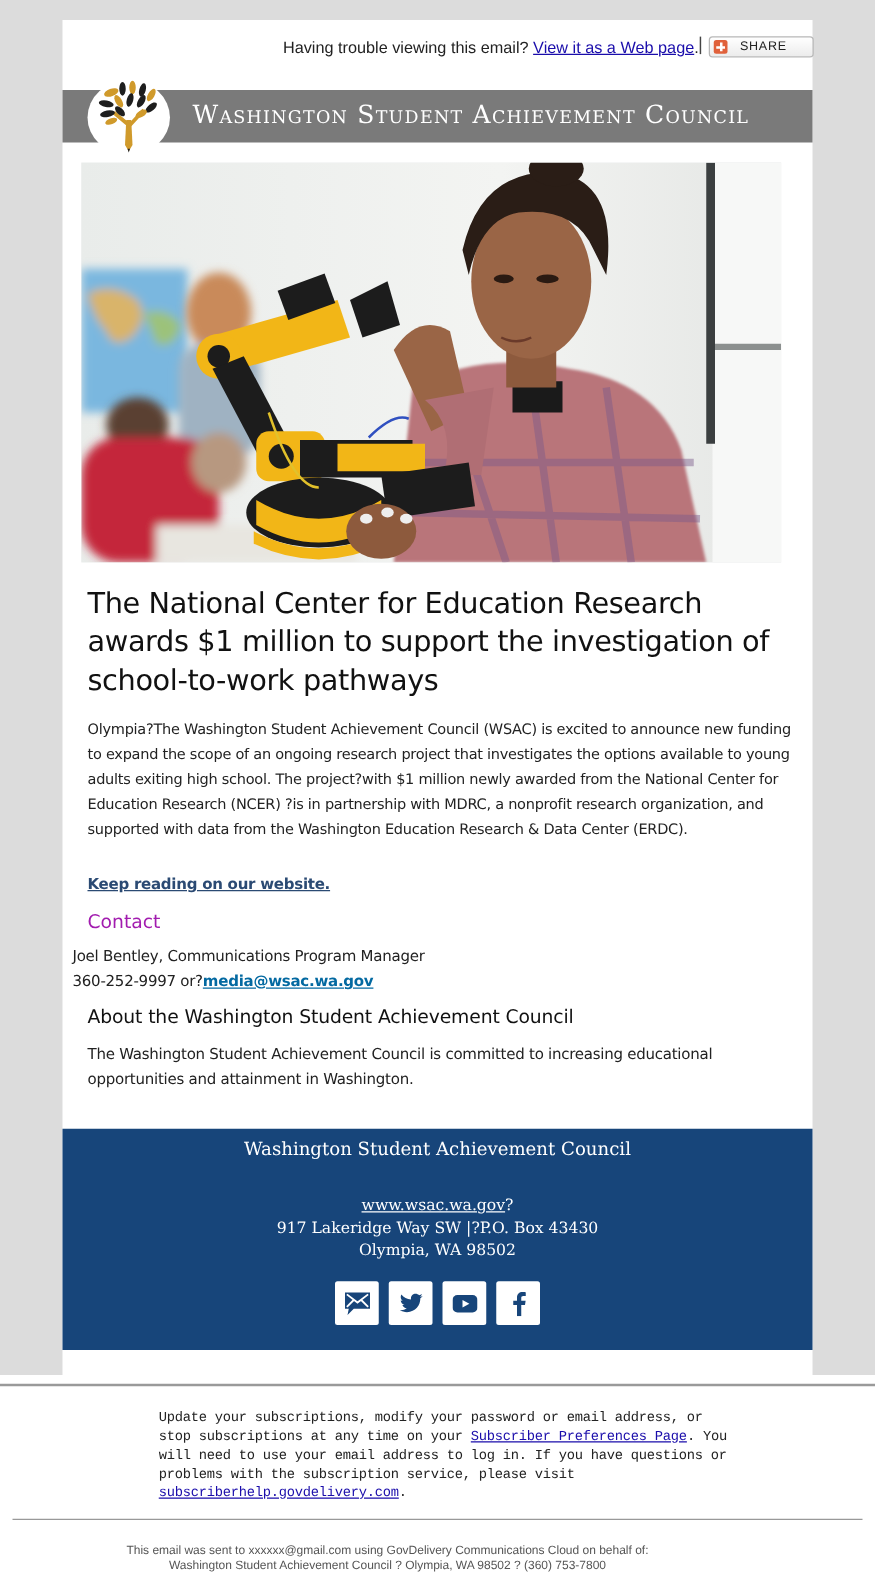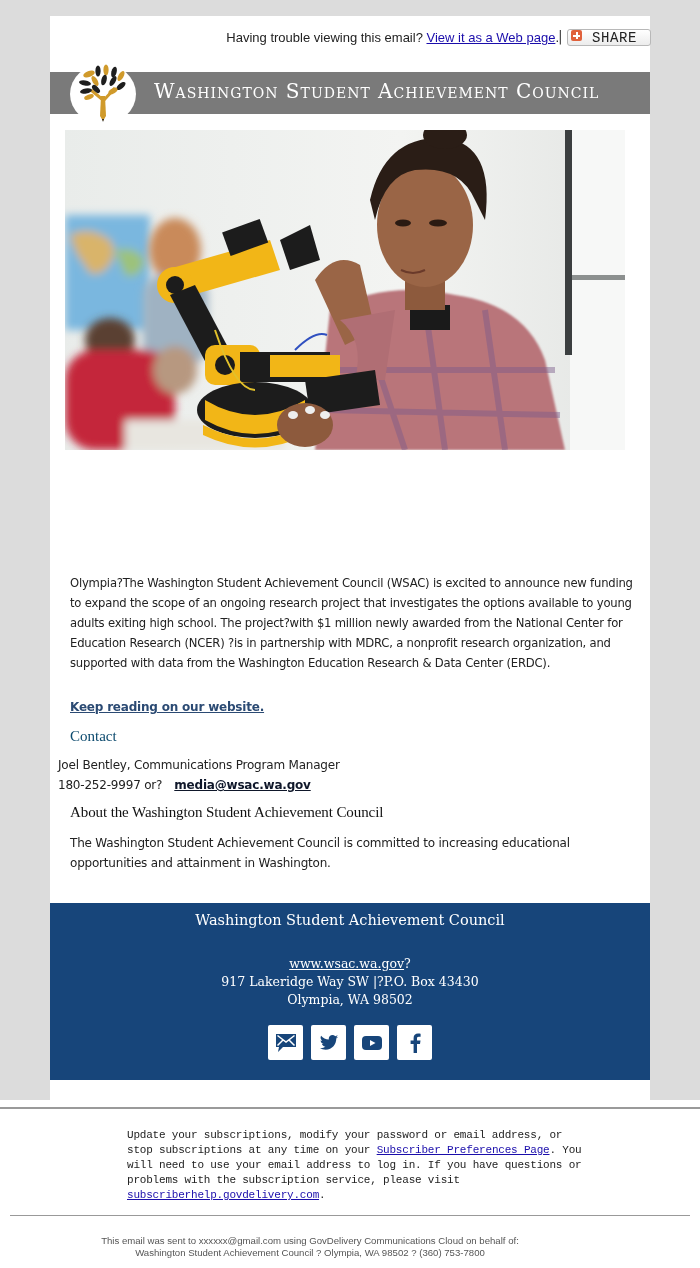--- a/index.html
+++ b/index.html
@@ -4,44 +4,44 @@
 <style>
   html, body { margin:0; padding:0; }
   body { width:700px; height:1268px; background:#ffffff; font-family:"DejaVu Sans", sans-serif; position:relative; overflow:hidden; }
   .outer-bg { position:absolute; left:0; top:0; width:700px; height:1100px; background:#dcdcdc; }
   .container { position:absolute; left:50px; top:16px; width:600px; height:1255px; background:#ffffff; }
 
   
   .topbar { position:absolute; left:0; top:12px; width:600px; height:22px; font-size:12.5px; color:#222; }
   .topbar .trouble { position:absolute; right:91px; top:2px; white-space:nowrap; font-family:"Liberation Sans", sans-serif; font-size:13px; }
   .topbar a { color:#1a0dab; text-decoration:underline; }
-  .sharebtn { position:absolute; left:517px; top:1px; width:82px; height:15px; border:1px solid #b8b8b8; border-radius:3px; background:linear-gradient(#ffffff,#ececec); font-family:Liberation Mono, monospace; font-size:14px; color:#222; letter-spacing:0.6px; display:flex; }
+  .sharebtn { position:absolute; left:517px; top:1px; width:82px; height:15px; border:1px solid #b8b8b8; border-radius:3px; background:linear-gradient(#ffffff,#ececec); font-family:Liberation Sans, sans-serif; font-size:10px; color:#222; letter-spacing:0.6px; display:flex; align-items:center; }
   .sharebtn .plus { width:11px; height:11px; background:#e0613b; border-radius:2px; margin-left:3px; margin-right:10px; position:relative; }
   .sharebtn .plus:before, .sharebtn .plus:after { content:""; position:absolute; background:#fff; }
   .sharebtn .plus:before { left:2px; top:4.5px; width:7px; height:2px; }
   .sharebtn .plus:after { left:4.5px; top:2px; width:2px; height:7px; }
   .sep { position:absolute; left:508px; top:0px; color:#444; font-size:14px; }
 
   
   .banner { position:absolute; left:0; top:56px; width:600px; height:42px; background:#7a7a7a; }
   .banner .title { position:absolute; left:104px; top:7px; color:#ffffff; font-family:"DejaVu Serif", serif; font-size:20px; letter-spacing:1px; font-variant:small-caps; white-space:nowrap; }
   .logo-circle { position:absolute; left:20px; top:48px; width:66px; height:60px; background:#ffffff; border-radius:50%; }
   .logo-circle svg { position:absolute; left:7px; top:0px; }
 
   
   .hero { position:absolute; left:15px; top:114px; width:560px; height:320px; overflow:hidden; background:#eef0ef; }
 
   
   .headline { position:absolute; left:20px; top:452px; width:560px; font-family:"DejaVu Sans", sans-serif; font-size:23px; line-height:31px; color:#111; letter-spacing:-0.3px; margin:0; font-weight:normal; }
   .body-text { position:absolute; left:20px; top:557px; width:566px; font-family:"DejaVu Sans", sans-serif; font-size:11.6px; line-height:20px; color:#222; margin:0; letter-spacing:-0.2px; }
   .keep { position:absolute; left:20px; top:684px; font-size:12px; font-weight:bold; color:#2b4a73; text-decoration:underline; font-family:"DejaVu Sans", sans-serif; letter-spacing:-0.2px; }
-  .h-contact { position:absolute; left:20px; top:712px; font-size:15px; color:#0c4a6e; margin:0; font-weight:normal;font-family:Liberation Serif, serif; }
+  .h-contact { position:absolute; left:20px; top:712px; font-size:15px; color:#a21caf; margin:0; font-weight:normal; }
   .contact-line { position:absolute; left:8px; font-size:12px; color:#222; letter-spacing:-0.2px; }
-  .contact-line a { color:#0f172a; font-weight:bold; text-decoration:underline;margin-left:12px; }
-  .h-about { position:absolute; left:20px; top:788px; font-size:15px; color:#111; margin:0; font-weight:normal; letter-spacing:-0.1px;font-family:Liberation Serif, serif; }
+  .contact-line a { color:#0369a1; font-weight:bold; text-decoration:underline; }
+  .h-about { position:absolute; left:20px; top:788px; font-size:15px; color:#111; margin:0; font-weight:normal; letter-spacing:-0.1px; }
   .about-text { position:absolute; left:20px; top:817px; width:540px; font-size:12px; line-height:20px; color:#222; margin:0; letter-spacing:-0.2px; }
 
   
   .footer { position:absolute; left:0; top:887px; width:600px; height:177px; background:#17457a; color:#ffffff; text-align:center; font-family:"DejaVu Serif", serif; }
   .footer .org { position:absolute; left:0; right:0; top:9px; font-size:14.5px; }
   .footer .addr { position:absolute; left:0; right:0; top:52px; font-size:12.5px; line-height:18px; }
   .footer .addr a { color:#ffffff; text-decoration:underline; }
   .social { position:absolute; left:218px; top:122px; display:flex; gap:8px; }
   .social .sq { width:35px; height:35px; background:#ffffff; border-radius:2px; display:flex; align-items:center; justify-content:center; }
 
@@ -165,26 +165,27 @@
         <path d="M230 220 Q250 200 262 205" stroke="#3050c0" stroke-width="2" fill="none"></path>
       </g>
 
       <ellipse cx="240" cy="295" rx="28" ry="22" fill="#8d5a3d"></ellipse>
       <ellipse cx="228" cy="285" rx="5" ry="4" fill="#eeeeee"></ellipse>
       <ellipse cx="245" cy="280" rx="5" ry="4" fill="#eeeeee"></ellipse>
       <ellipse cx="260" cy="285" rx="5" ry="4" fill="#eeeeee"></ellipse>
     </svg>
   </div>
 
+  <h1 class="headline">The National Center for Education Research awards $1 million to support the investigation of school-to-work pathways</h1>
   <p class="body-text">Olympia?The Washington Student Achievement Council (WSAC) is excited to announce new funding to expand the scope of an ongoing research project that investigates the options available to young adults exiting high school. The project?with $1 million newly awarded from the National Center for Education Research (NCER) ?is in partnership with MDRC, a nonprofit research organization, and supported with data from the Washington Education Research &amp; Data Center (ERDC).</p>
   <a href="#" class="keep">Keep reading on our website.</a>
 
   <h2 class="h-contact">Contact</h2>
   <div class="contact-line" style="top:742px;">Joel Bentley, Communications Program Manager</div>
-  <div class="contact-line" style="top:762px;"><span>180-252-9997 or?</span><a href="#">media@wsac.wa.gov</a></div>
+  <div class="contact-line" style="top:762px;"><span>360-252-9997 or?</span><a href="#">media@wsac.wa.gov</a></div>
 
   <h2 class="h-about">About the Washington Student Achievement Council</h2>
   <p class="about-text">The Washington Student Achievement Council is committed to increasing educational opportunities and attainment in Washington.</p>
 
   <div class="footer">
     <div class="org">Washington Student Achievement Council</div>
     <div class="addr">
       <div><a href="#">www.wsac.wa.gov</a><span>?</span></div>
       <div>917 Lakeridge Way SW |?P.O. Box 43430</div>
       <div>Olympia, WA 98502</div>

